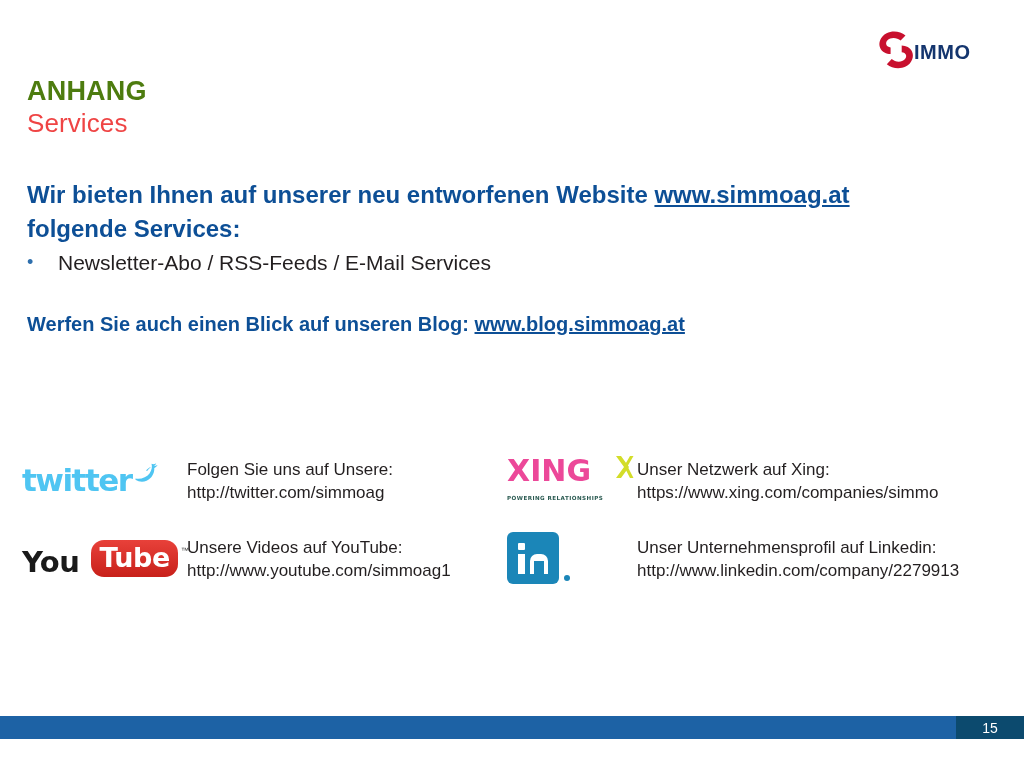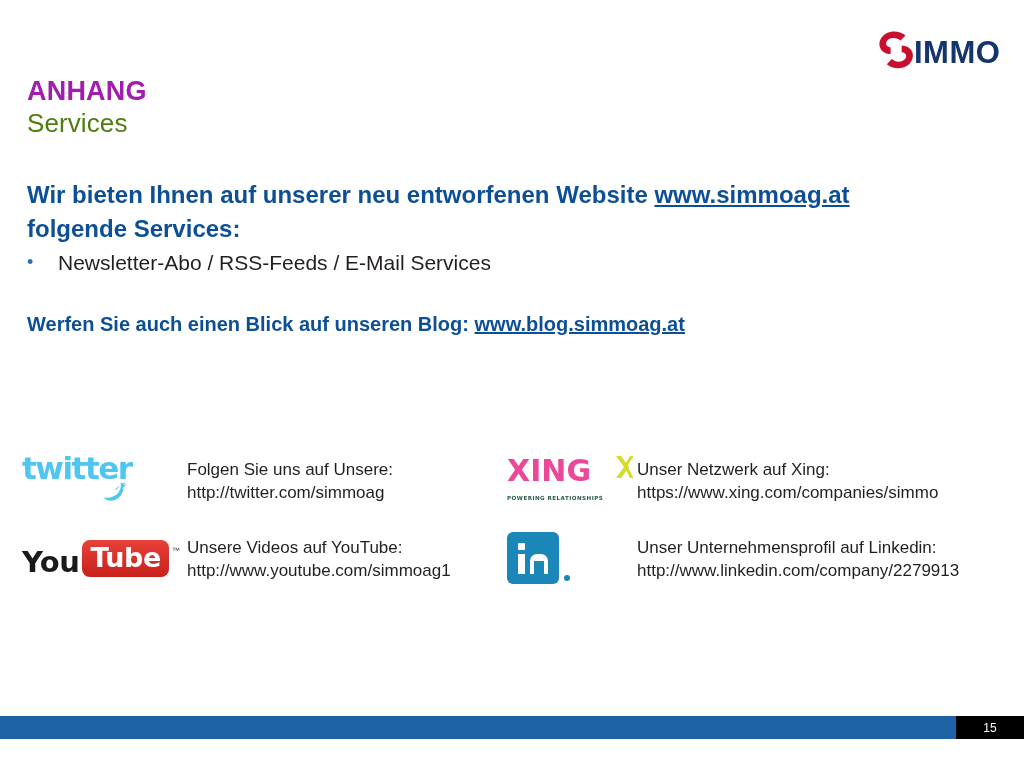--- a/index.html
+++ b/index.html
@@ -27,46 +27,46 @@
     align-items: center;
   }
   .logo-s {
     width: 48px;
     height: 48px;
     flex: 0 0 auto;
     position: relative;
   }
   .logo-word {
     font-family: "Liberation Sans", sans-serif;
-    font-size: 31px;
+    font-size: 20px;
     font-weight: 700;
     letter-spacing: 0.5px;
     color: #14356e;
     line-height: 1;
     margin-left: -6px;
     margin-top: 4px;
   }
 
   
   .title-block {
     position: absolute;
     left: 27px;
     top: 76px;
   }
   .title-main {
     font-size: 27px;
     font-weight: 700;
-    color: #a21caf;
+    color: #4d7c0f;
     line-height: 1.18;
     letter-spacing: 0.2px;
   }
   .title-sub {
     font-size: 26px;
     font-weight: 400;
-    color: #4d7c0f;
+    color: #ef4444;
     line-height: 1.18;
     letter-spacing: 0.1px;
   }
 
   
   .intro {
     position: absolute;
     left: 27px;
     top: 178px;
     width: 920px;
@@ -147,23 +147,22 @@
     font-size: 17px;
     color: #231f20;
     line-height: 1.38;
     padding-top: 6px;
     white-space: nowrap;
   }
 
   
   .tw {
     display: flex;
-    align-items: flex-end;
+    align-items: flex-start;
     color: #4fc5f2;
-    flex-direction: column;
   }
   .tw-word {
     font-family: "DejaVu Sans", sans-serif;
     font-size: 31px;
     font-weight: 700;
     letter-spacing: -1.5px;
     line-height: 1;
   }
   .tw-bird { margin-left: 1px; margin-top: -6px; }
 
@@ -197,23 +196,23 @@
   .yt { display: flex; align-items: flex-end; }
   .yt-you {
     font-family: "DejaVu Sans", sans-serif;
     font-size: 29px;
     font-weight: 700;
     color: #1a1a1a;
     line-height: 1;
     letter-spacing: -0.5px;
   }
   .yt-tube {
-    margin-left: 3px;
+    margin-left: 12px;
     background: linear-gradient(#e8413a, #c8201a);
-    border-radius: 8px;
+    border-radius: 13px;
     color: #ffffff;
     font-family: "DejaVu Sans", sans-serif;
     font-size: 27px;
     font-weight: 700;
     line-height: 1;
     padding: 4px 8px 6px 8px;
     letter-spacing: -0.5px;
   }
   .yt-tm {
     font-size: 8px;
@@ -284,23 +283,23 @@
     width: 1024px;
     height: 23px;
     background: #1d62a5;
   }
   .footer-page {
     position: absolute;
     left: 956px;
     top: 716px;
     width: 68px;
     height: 23px;
-    background: #000000;
+    background: #0c4a6e;
     color: #ffffff;
-    font-size: 12px;
+    font-size: 14px;
     display: flex;
     align-items: center;
     justify-content: center;
   }
 </style>
 </head>
 <body>
 
 <div class="logo">
   <div class="logo-s">

